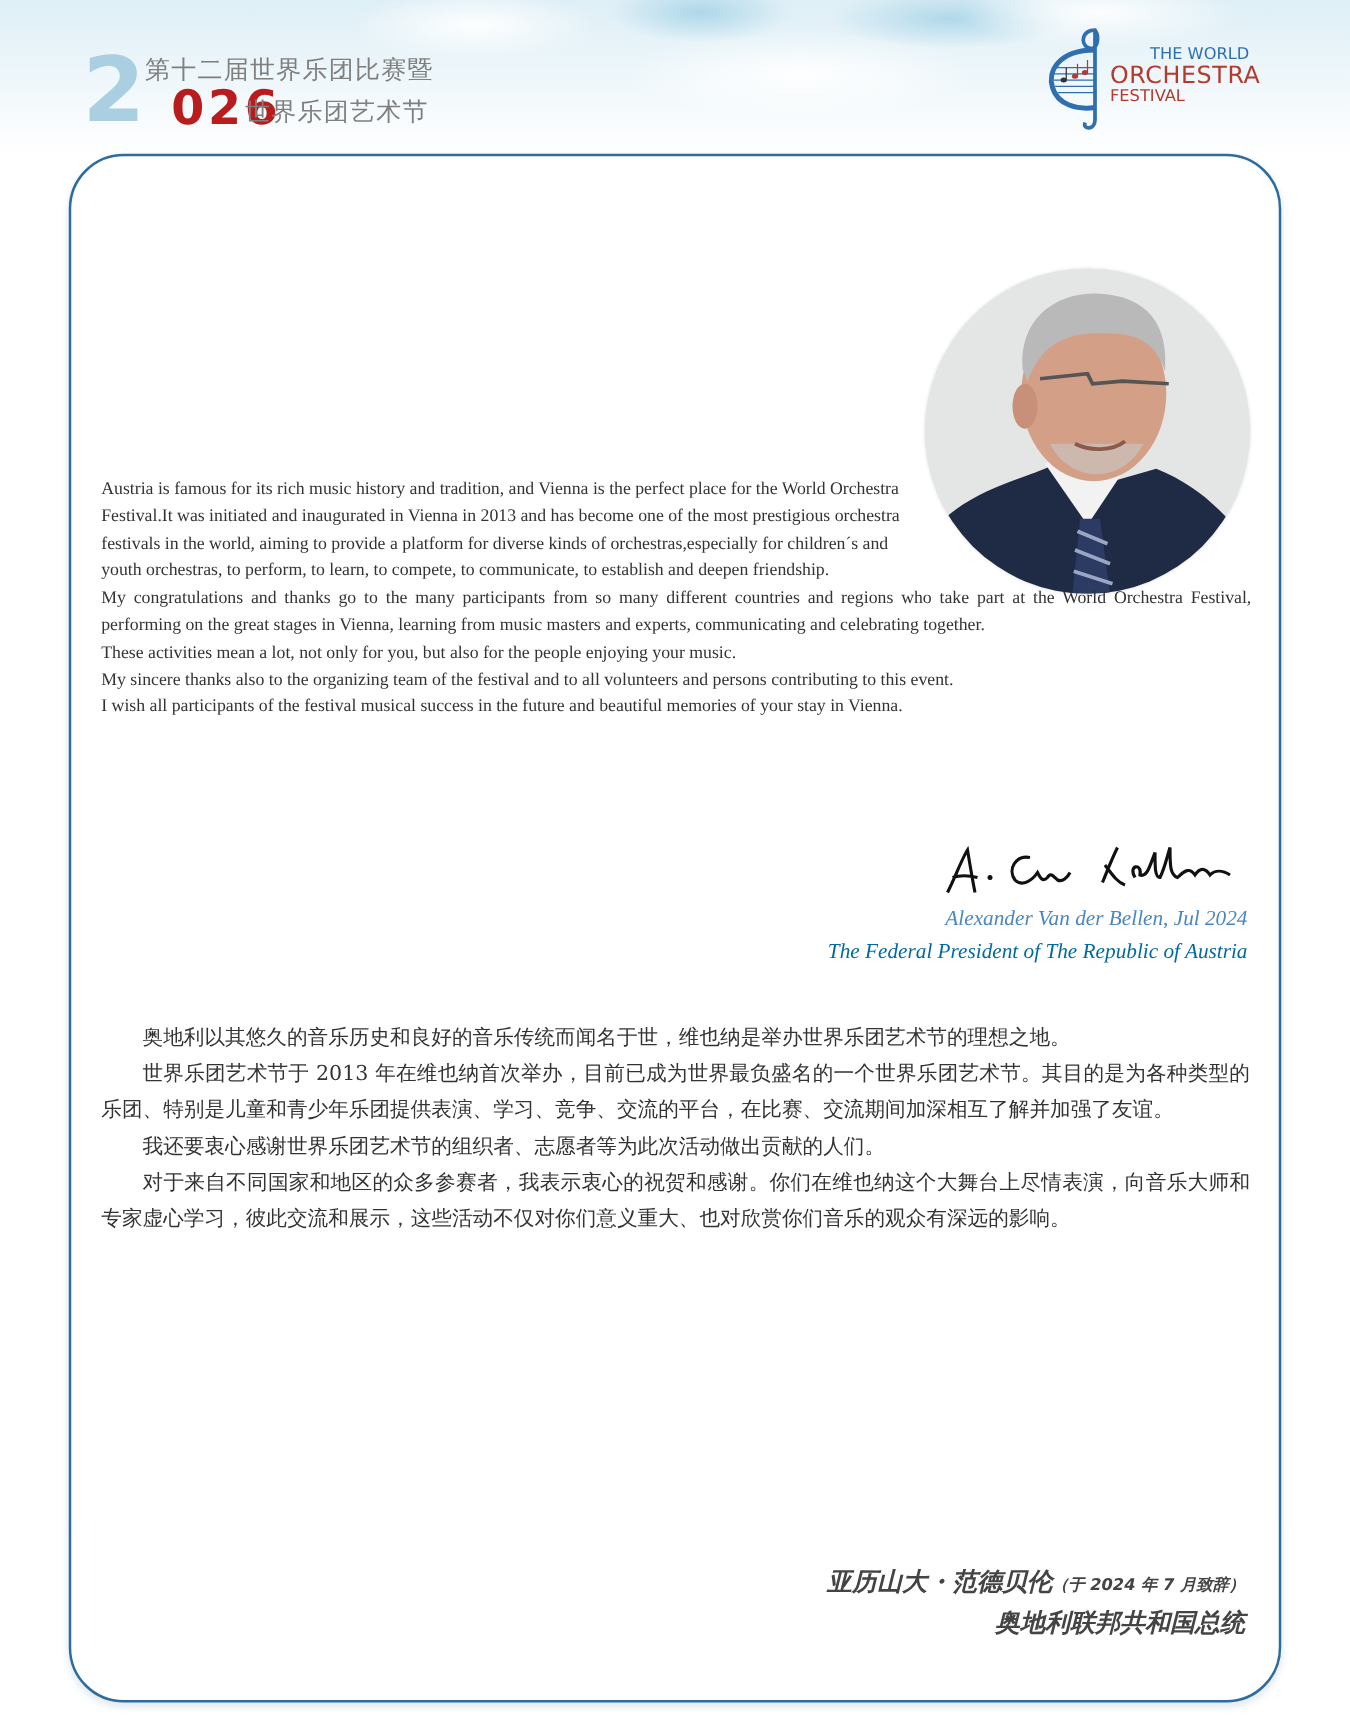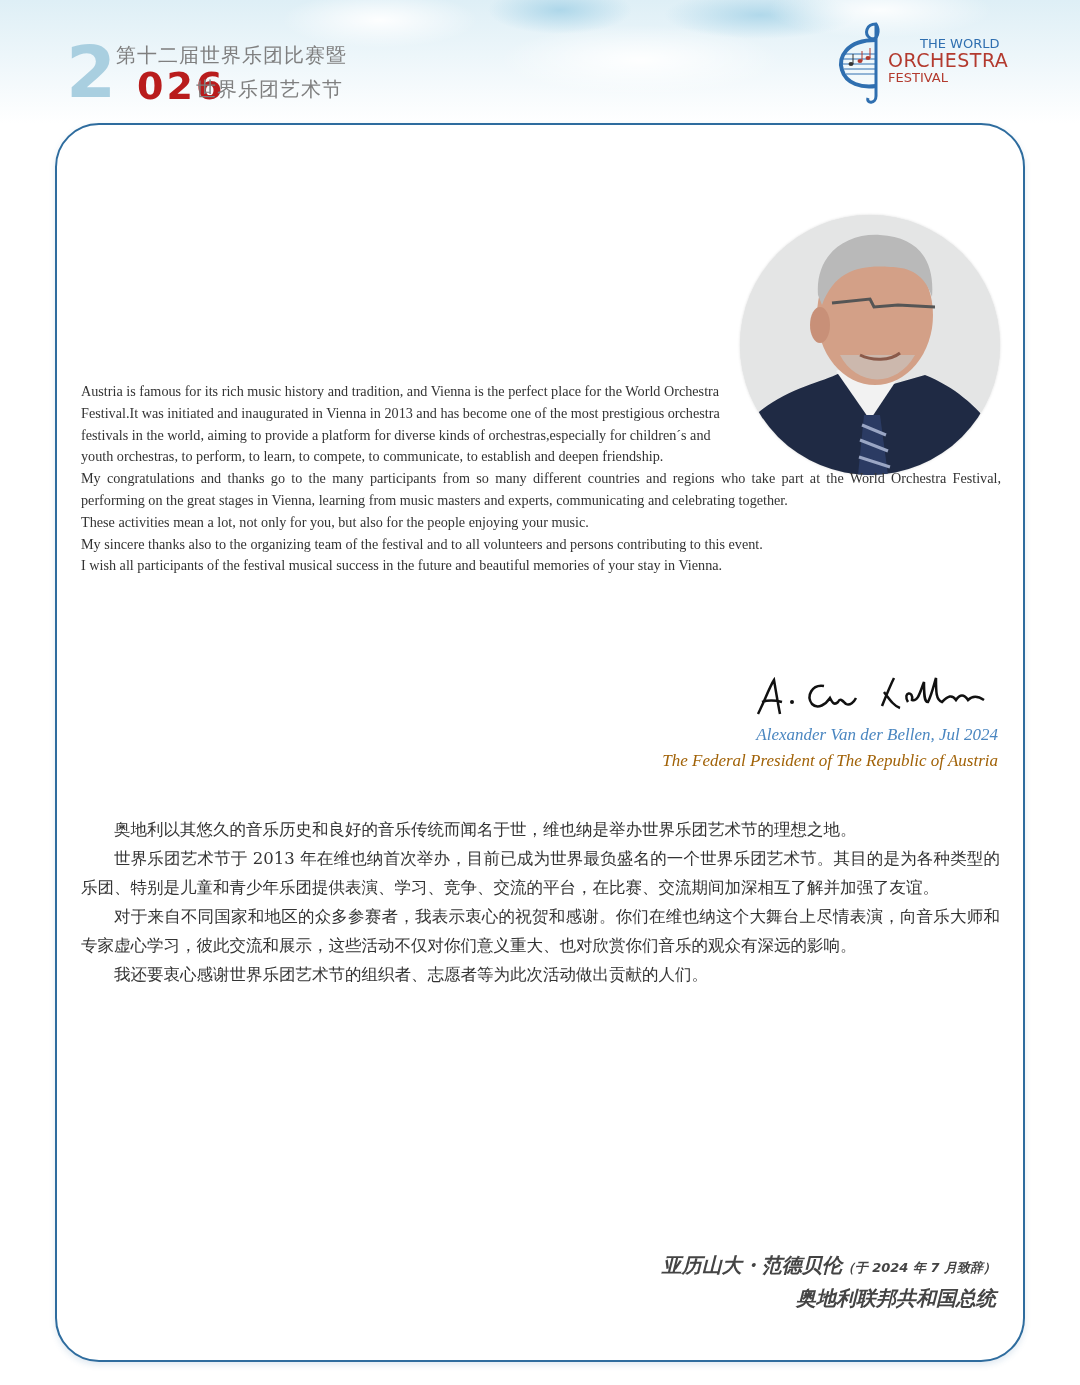--- a/index.html
+++ b/index.html
@@ -64,21 +64,21 @@
     .en-text .p-narrow { width: 662px; }
     .en-text .p-just { text-align: justify; text-align-last: left; }
 
     .signature { position: absolute; left: 752px; top: 672px; width: 250px; height: 50px; }
     .sig-name {
       position: absolute; right: 82px; top: 725px;
       font-family: "Liberation Serif", serif; font-style: italic; font-size: 17px; color: #4a86c0; white-space: nowrap;
     }
     .sig-title {
       position: absolute; right: 82px; top: 751px;
-      font-family: "Liberation Serif", serif; font-style: italic; font-size: 17px; color: #a16207; white-space: nowrap;
+      font-family: "Liberation Serif", serif; font-style: italic; font-size: 17px; color: #0369a1; white-space: nowrap;
     }
 
     .cn-text {
       position: absolute; left: 81px; top: 815px; width: 919px;
       font-family: "DejaVu Serif", serif; font-size: 16.5px; line-height: 29px; color: #333333;
     }
     .cn-text p { text-indent: 2em; text-align: justify; text-align-last: left; }
 
     .cn-sign-1 {
       position: absolute; right: 84px; top: 1252px;
@@ -160,20 +160,20 @@
   <path d="M130 34 C134 24 138 14 142 6 M132 20 C138 28 142 34 148 36" stroke="#111" stroke-width="2.5" fill="none"></path>
   <path d="M156 30 C150 20 162 18 160 28 C166 30 168 20 172 10 C172 22 172 30 176 30 C180 22 182 12 184 6 C184 20 184 28 190 30 C196 24 200 22 204 28 C208 22 212 22 216 28 C220 24 226 24 232 28" stroke="#111" stroke-width="2.5" fill="none"></path>
 </svg>
 
 <div class="sig-name">Alexander Van der Bellen, Jul 2024</div>
 <div class="sig-title">The Federal President of The Republic of Austria</div>
 
 <div class="cn-text">
   <p>奥地利以其悠久的音乐历史和良好的音乐传统而闻名于世，维也纳是举办世界乐团艺术节的理想之地。</p>
   <p>世界乐团艺术节于 2013 年在维也纳首次举办，目前已成为世界最负盛名的一个世界乐团艺术节。其目的是为各种类型的乐团、特别是儿童和青少年乐团提供表演、学习、竞争、交流的平台，在比赛、交流期间加深相互了解并加强了友谊。</p>
+  <p>我还要衷心感谢世界乐团艺术节的组织者、志愿者等为此次活动做出贡献的人们。</p>
   <p>对于来自不同国家和地区的众多参赛者，我表示衷心的祝贺和感谢。你们在维也纳这个大舞台上尽情表演，向音乐大师和专家虚心学习，彼此交流和展示，这些活动不仅对你们意义重大、也对欣赏你们音乐的观众有深远的影响。</p>
-  <p>我还要衷心感谢世界乐团艺术节的组织者、志愿者等为此次活动做出贡献的人们。</p>
 </div>
 
 <div class="cn-sign-1">
   <span>亚历山大・范德贝伦</span><span class="date">（于 2024 年 7 月致辞）</span>
 </div>
 <div class="cn-sign-2">奥地利联邦共和国总统</div>
 
 </body></html>

